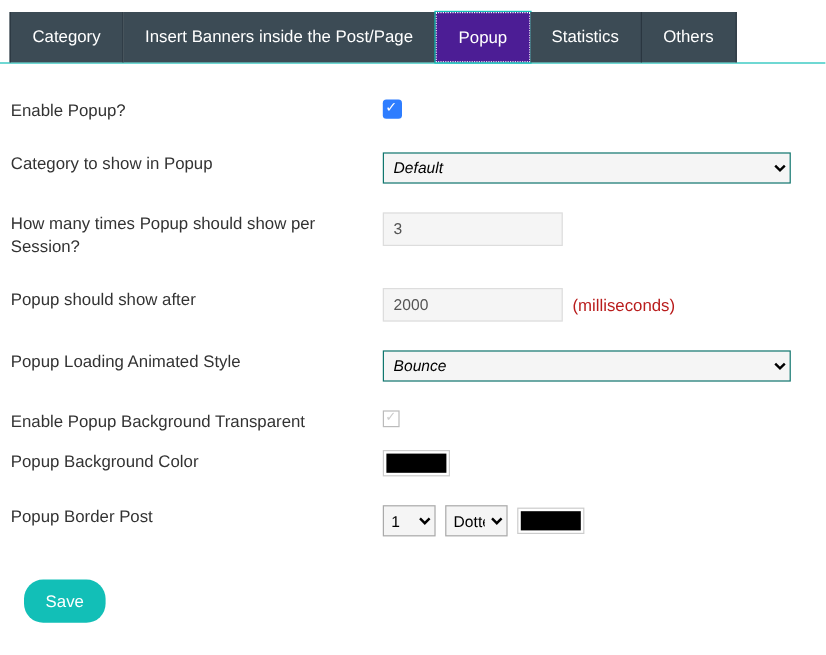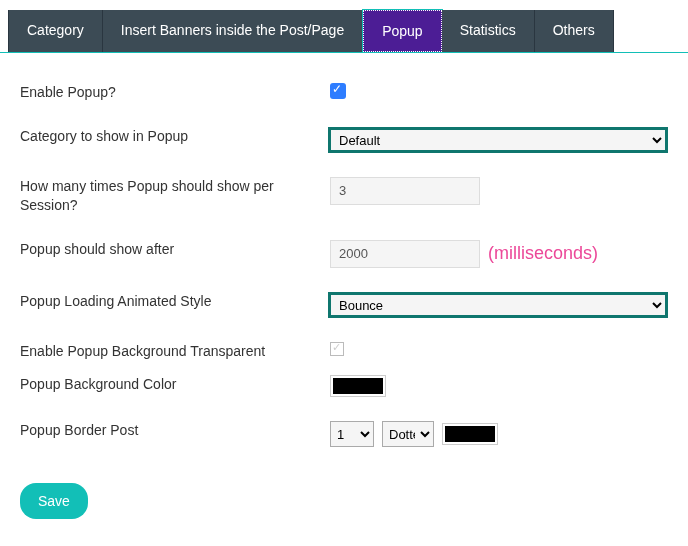--- a/index.html
+++ b/index.html
@@ -25,21 +25,21 @@
       cursor: pointer;
       border-right: 1px solid #2a3640;
     }
     .tab.first { border-left: 1px solid #2a3640; }
     .tab.active {
       background: #4c1d95;
       border: 1px dotted #fff;
       outline: 1px solid #12bfb7;
     }
     .form {
-      padding: 30px 20px 10px 20px;
+      padding: 30px 20px 10px 9px;
     }
     .row {
       display: flex;
       align-items: flex-start;
       margin-bottom: 24px;
     }
     .row.tight { margin-bottom: 14px; }
     .label-col {
       width: 310px;
       padding-right: 20px;
@@ -48,37 +48,38 @@
     }
     .control-col {
       flex: 1;
       display: flex;
       align-items: center;
       gap: 8px;
     }
     select.wide {
       width: 340px;
       height: 26px;
-      border: 3px solid #0f766e;
+      border: 1px solid #0f766e;
       background: #f5f5f5;
       font-size: 13px;
       padding: 2px 4px;
+      font-style: italic;
     }
     input.text-sm {
       width: 150px;
       height: 28px;
       border: 1px solid #ddd;
       background: #f5f5f5;
       padding: 4px 8px;
       font-size: 13px;
       color: #555;
     }
     .suffix {
-      color: #ec4899;
-      font-size: 18px;
+      color: #b91c1c;
+      font-size: 14px;
     }
     .chk-blue {
       appearance: none;
       width: 16px;
       height: 16px;
       border-radius: 3px;
       background: #2e7dff;
       position: relative;
     }
     .chk-blue::after {

